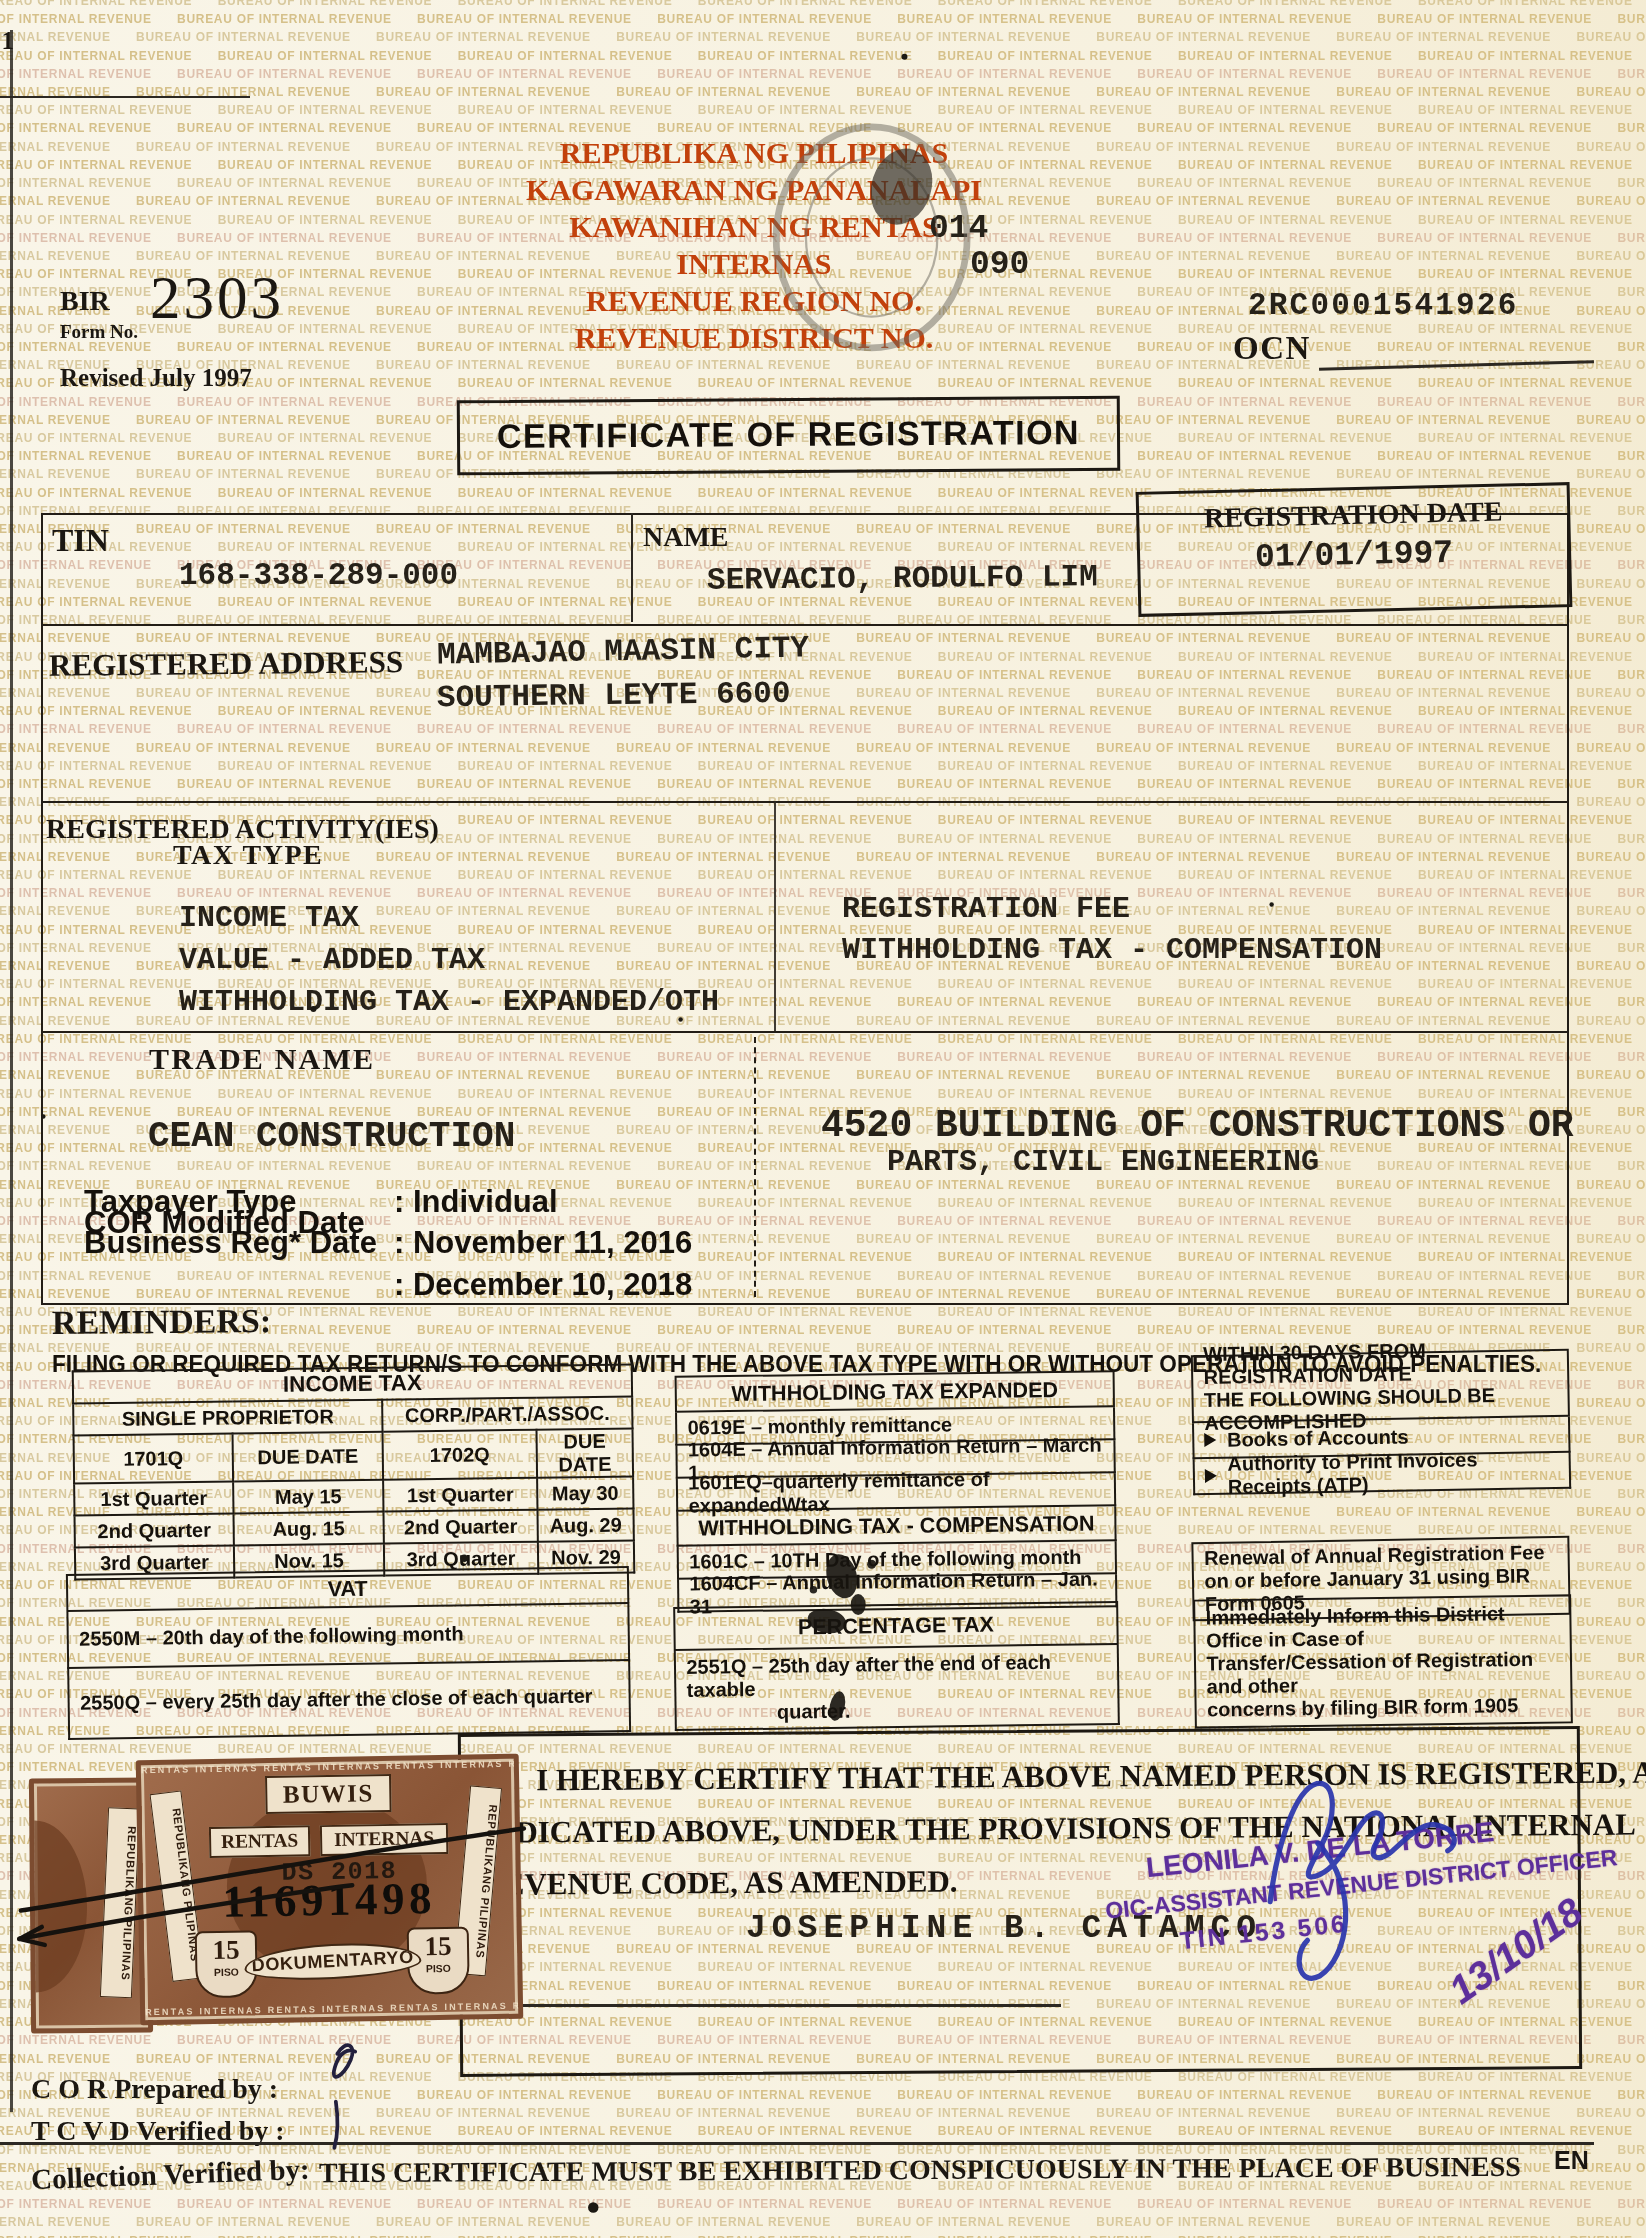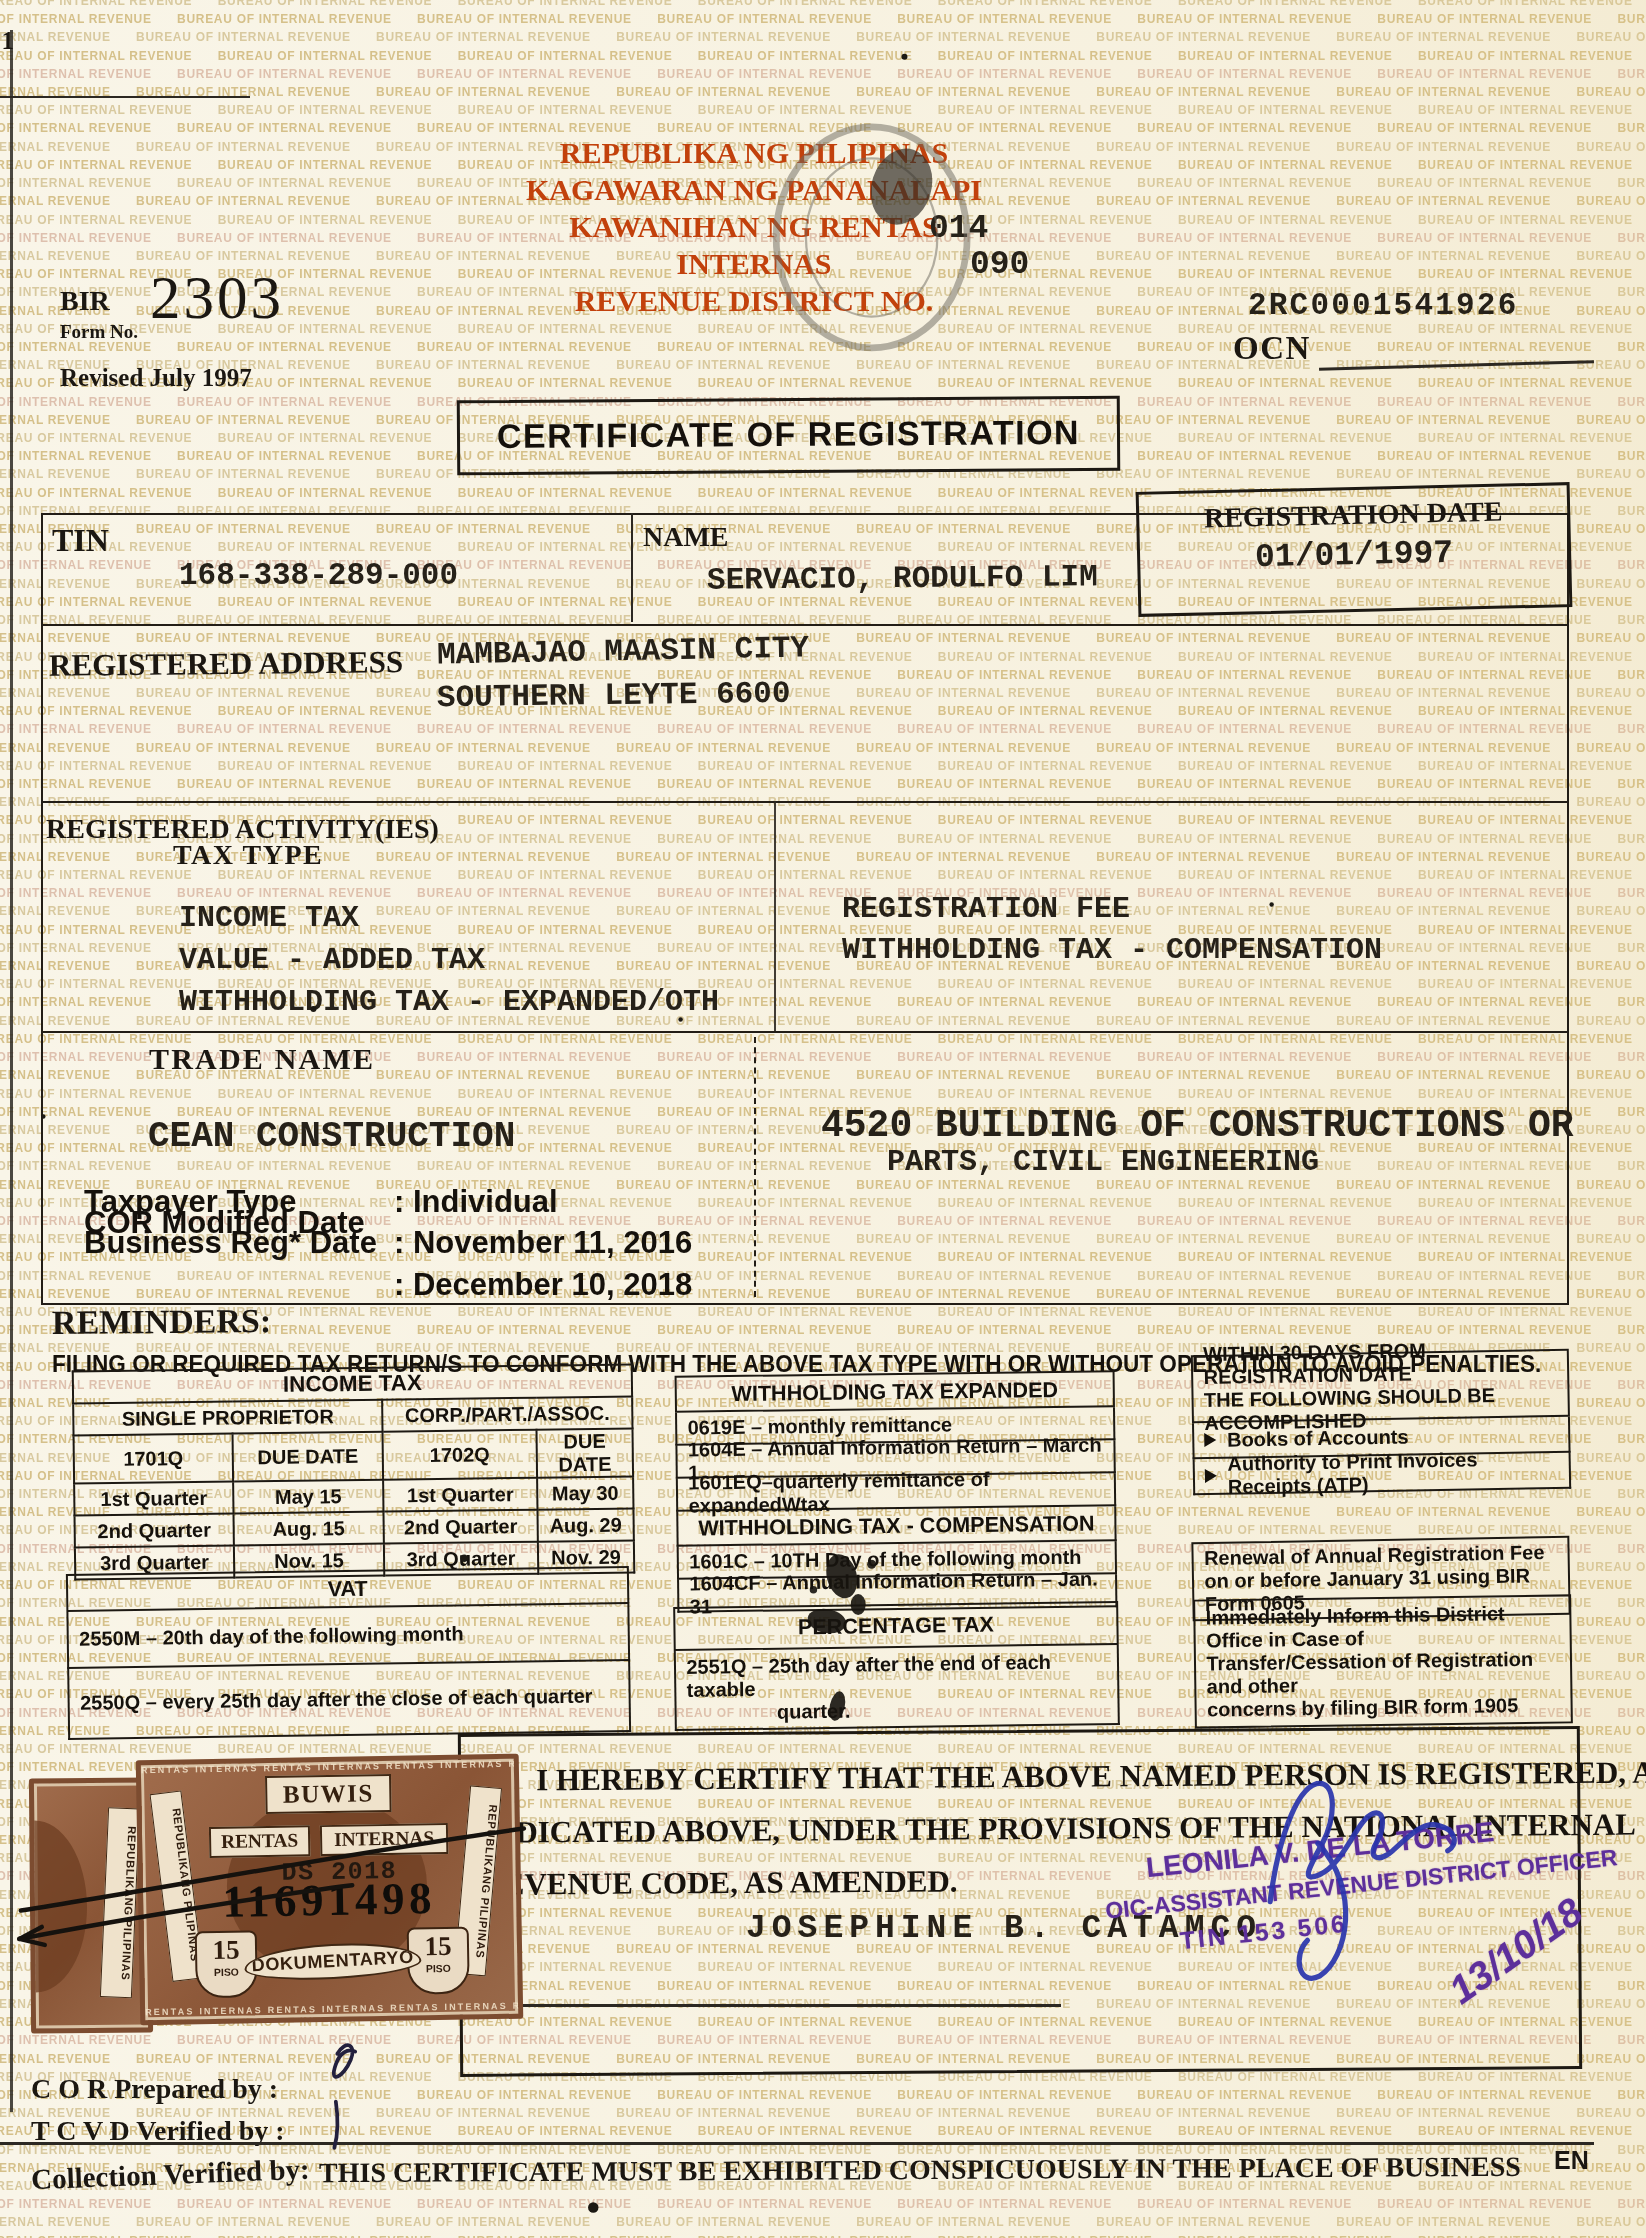--- a/index.html
+++ b/index.html
@@ -192,20 +192,21 @@
 
   <div class="abs serif b" style="left:60px;top:285px;font-size:28px;">BIR</div>
   <div class="abs serif" style="left:150px;top:263px;font-size:61px;font-weight:400;letter-spacing:3px;">2303</div>
   <div class="abs serif b" style="left:60px;top:321px;font-size:19px;">Form No.</div>
   <div class="abs serif b" style="left:60px;top:364px;font-size:25px;">Revised July 1997</div>
 
   <div class="abs hdr" style="left:489px;top:134px;width:530px;">
     <div>REPUBLIKA NG PILIPINAS</div>
     <div>KAGAWARAN NG PANANALAPI</div>
     <div>KAWANIHAN NG RENTAS INTERNAS</div>
+    <div>REVENUE REGION NO.</div>
     <div>REVENUE DISTRICT NO.</div>
   </div>
   <div class="abs mval" style="left:929px;top:210px;font-size:33px;">014</div>
   <div class="abs mval" style="left:970px;top:246px;font-size:33px;">090</div>
 
   <div class="abs mval" style="left:1248px;top:288px;font-size:31px;letter-spacing:2.2px;">2RC0001541926</div>
   <div class="abs serif b" style="left:1233px;top:330px;font-size:33px;letter-spacing:1.5px;">OCN</div>
   <div class="abs artifact" style="left:1319px;top:364px;width:275px;height:3px;transform:rotate(-1.6deg);"></div>
 
   <div class="abs titlebox" style="left:457px;top:398px;width:657px;height:69px;transform:rotate(-0.4deg);">

